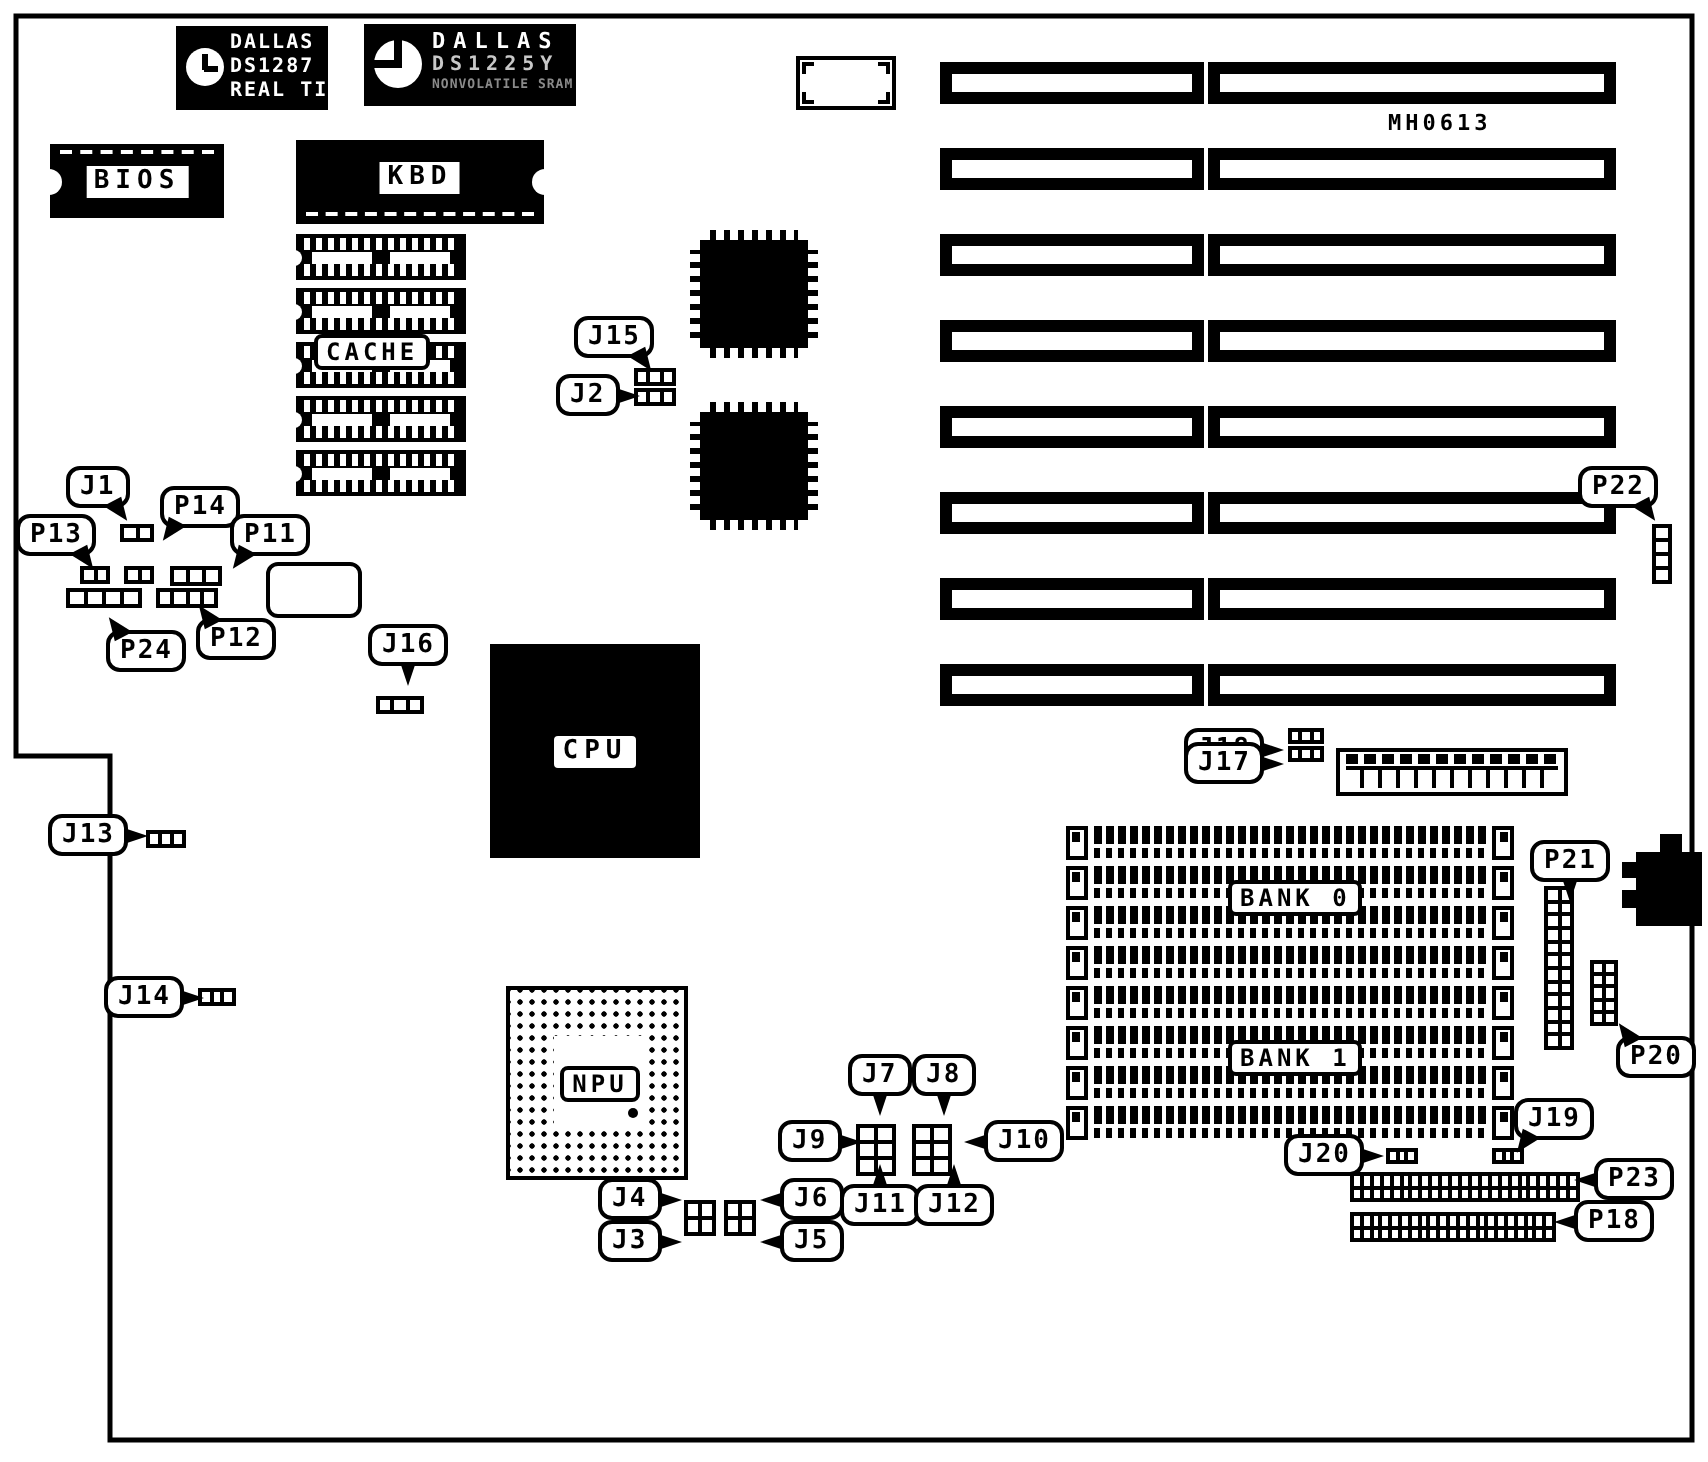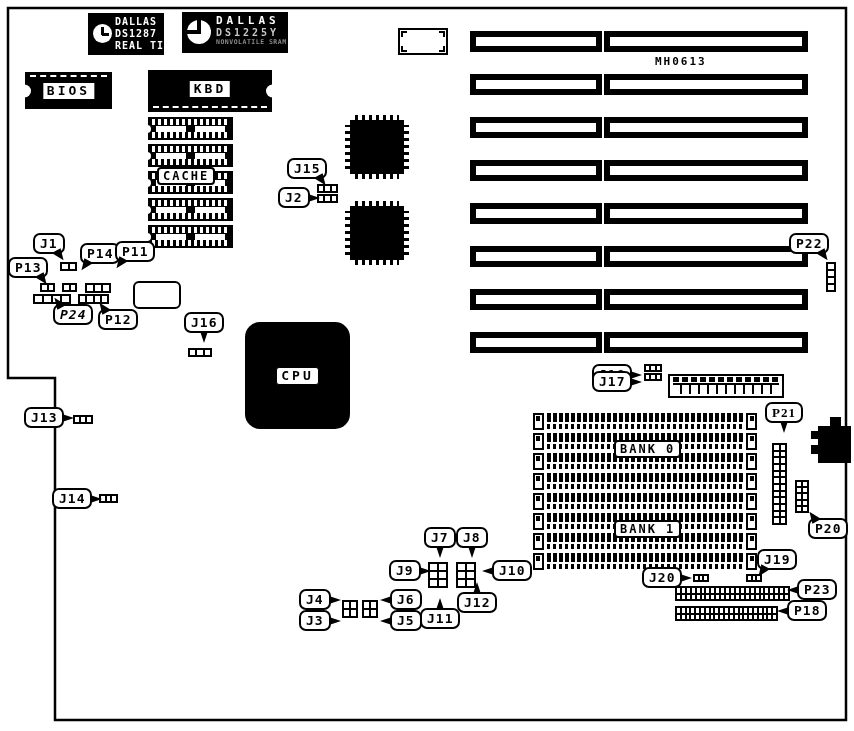--- a/index.html
+++ b/index.html
@@ -46,21 +46,21 @@
   .qfp-pt{position:absolute;top:0;left:10px;right:10px;height:5px;
           background:repeating-linear-gradient(90deg,#000 0 3px,transparent 3px 7px);}
   .qfp-pb{position:absolute;bottom:0;left:10px;right:10px;height:5px;
           background:repeating-linear-gradient(90deg,#000 0 3px,transparent 3px 7px);}
   .qfp-pl{position:absolute;left:0;top:10px;bottom:10px;width:5px;
           background:repeating-linear-gradient(0deg,#000 0 3px,transparent 3px 7px);}
   .qfp-pr{position:absolute;right:0;top:10px;bottom:10px;width:5px;
           background:repeating-linear-gradient(0deg,#000 0 3px,transparent 3px 7px);}
 
   
-  .cpu{position:absolute;background:#000;display:flex;align-items:center;justify-content:center;border-radius:15px;}
+  .cpu{position:absolute;background:#000;display:flex;align-items:center;justify-content:center;}
   .cpu .chip-tag{position:static;border:1.5px solid #000;border-radius:3px;}
 
   
   .npu{position:absolute;border:2px solid #000;background:#fff;
        background-image:radial-gradient(#000 1.2px,transparent 1.5px);
        background-size:6px 6px;background-position:2px 3px;}
   .npu-center{position:absolute;background:#fff;display:flex;align-items:center;justify-content:center;}
   .npu-dot{position:absolute;right:4px;bottom:6px;width:5px;height:5px;background:#000;border-radius:50%;}
 
   
@@ -180,22 +180,28 @@
       <span class="qfp-pr"></span>
     <span class="qfp-body"></span>
   </div>
 
   <div class="socket-empty" style="left:133px;top:281px;width:48px;height:28px;border-radius:6px;"></div>
 
   <div class="cpu" style="left:245px;top:322px;width:105px;height:107px;">
     <div class="chip-tag">CPU</div>
   </div>
 
-
-  <div class="marking" style="left:655px;top:55px;">MH0613</div>
+  <div class="npu" style="left:253px;top:493px;width:91px;height:97px;">
+    <div class="npu-center" style="left:22px;top:23px;width:46px;height:47px;">
+      <div class="chip-tag tag-border" style="position:static;">NPU</div>
+      <span class="npu-dot"></span>
+    </div>
+  </div>
+
+  <div class="marking" style="left:694px;top:55px;">MH0613</div>
 
   <div class="pwr" style="left:668px;top:374px;width:116px;height:24px;">
     <span class="pwr-tabs"></span>
     <span class="pwr-cells"></span>
   </div>
 
   <div class="kbconn" style="left:818px;top:426px;width:33px;height:37px;"></div>
   <div class="kbtab" style="left:830px;top:417px;width:11px;height:9px;"></div>
   <div class="kbtab" style="left:811px;top:431px;width:7px;height:8px;"></div>
   <div class="kbtab" style="left:811px;top:445px;width:7px;height:9px;"></div>
@@ -545,25 +551,25 @@
       <span class="clabel">J1</span>
     </div>
     <div class="callout" style="left: 8px; top: 257px;">
       <span class="tail tail-br"></span>
       <span class="clabel">P13</span>
     </div>
     <div class="callout" style="left: 80px; top: 243px;">
       <span class="tail tail-bl"></span>
       <span class="clabel">P14</span>
     </div>
-    <div class="callout" style="left: 115px; top: 241px;">
+    <div class="callout" style="left: 115px; top: 257px;">
       <span class="tail tail-bl"></span>
       <span class="clabel">P11</span>
     </div>
-    <div class="callout" style="left: 53px; top: 304px; font-style: italic;">
+    <div class="callout" style="left: 53px; top: 315px;">
       <span class="tail tail-tl"></span>
       <span class="clabel">P24</span>
     </div>
     <div class="callout" style="left: 98px; top: 309px;">
       <span class="tail tail-tl"></span>
       <span class="clabel">P12</span>
     </div>
     <div class="callout" style="left: 287px; top: 158px;">
       <span class="tail tail-br"></span>
       <span class="clabel">J15</span>
@@ -589,21 +595,21 @@
       <span class="clabel">P22</span>
     </div>
     <div class="callout" style="left: 592px; top: 364px;">
       <span class="tail tail-r"></span>
       <span class="clabel">J18</span>
     </div>
     <div class="callout" style="left: 592px; top: 371px;">
       <span class="tail tail-r"></span>
       <span class="clabel">J17</span>
     </div>
-    <div class="callout" style="left: 765px; top: 402px; font-family: Liberation Serif, serif;">
+    <div class="callout" style="left: 765px; top: 420px;">
       <span class="tail tail-b"></span>
       <span class="clabel">P21</span>
     </div>
     <div class="callout" style="left: 808px; top: 518px;">
       <span class="tail tail-tl"></span>
       <span class="clabel">P20</span>
     </div>
     <div class="callout" style="left: 424px; top: 527px;">
       <span class="tail tail-b"></span>
       <span class="clabel">J7</span>
@@ -613,21 +619,21 @@
       <span class="clabel">J8</span>
     </div>
     <div class="callout" style="left: 389px; top: 560px;">
       <span class="tail tail-r"></span>
       <span class="clabel">J9</span>
     </div>
     <div class="callout" style="left: 492px; top: 560px;">
       <span class="tail tail-l"></span>
       <span class="clabel">J10</span>
     </div>
-    <div class="callout" style="left: 420px; top: 608px; text-align: right;">
+    <div class="callout" style="left: 420px; top: 592px; text-align: right;">
       <span class="tail tail-t"></span>
       <span class="clabel">J11</span>
     </div>
     <div class="callout" style="left: 457px; top: 592px;">
       <span class="tail tail-t"></span>
       <span class="clabel">J12</span>
     </div>
     <div class="callout" style="left: 299px; top: 589px;">
       <span class="tail tail-r"></span>
       <span class="clabel">J4</span>

